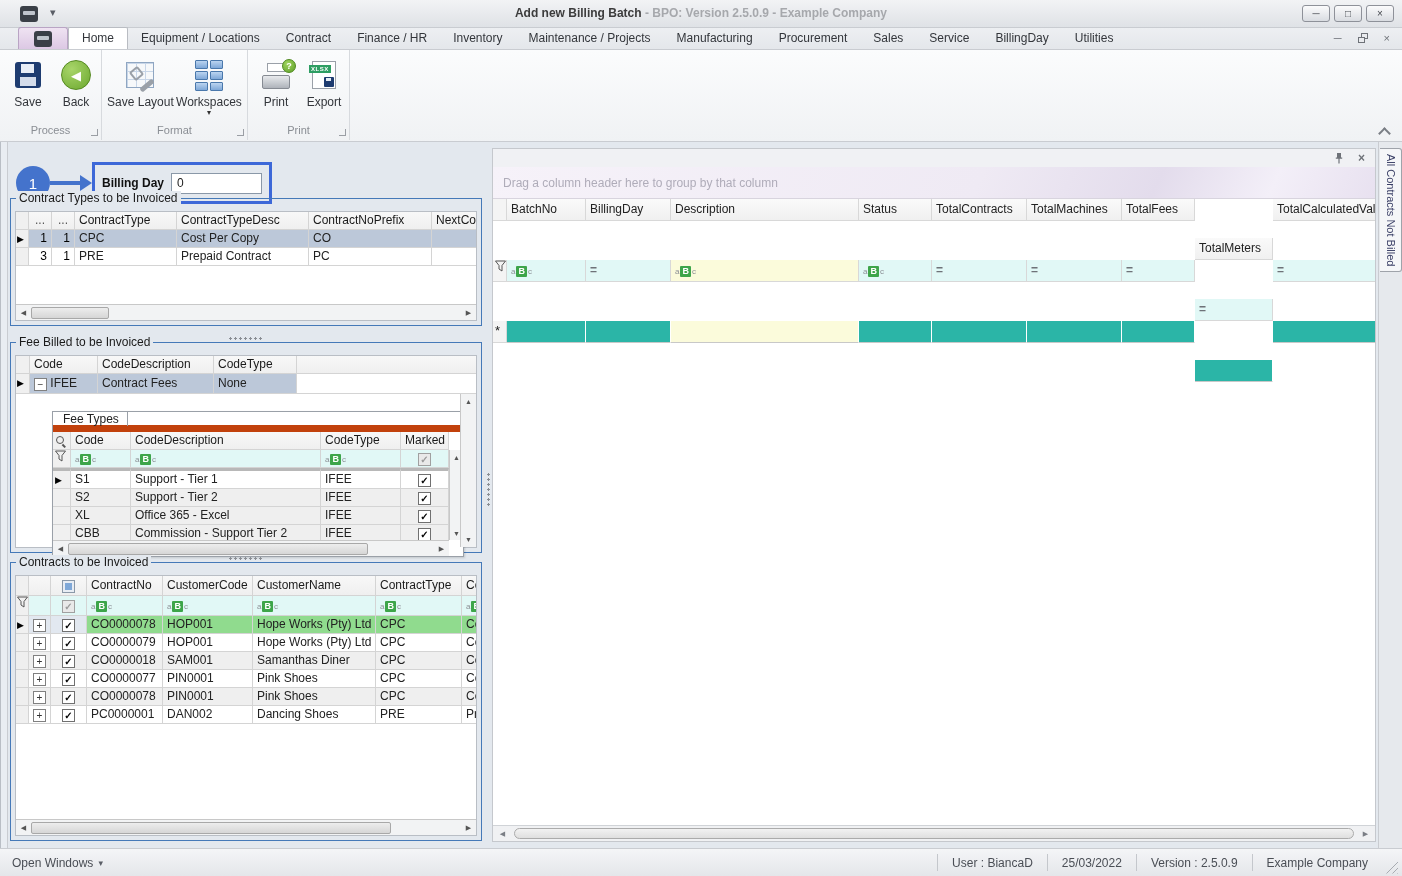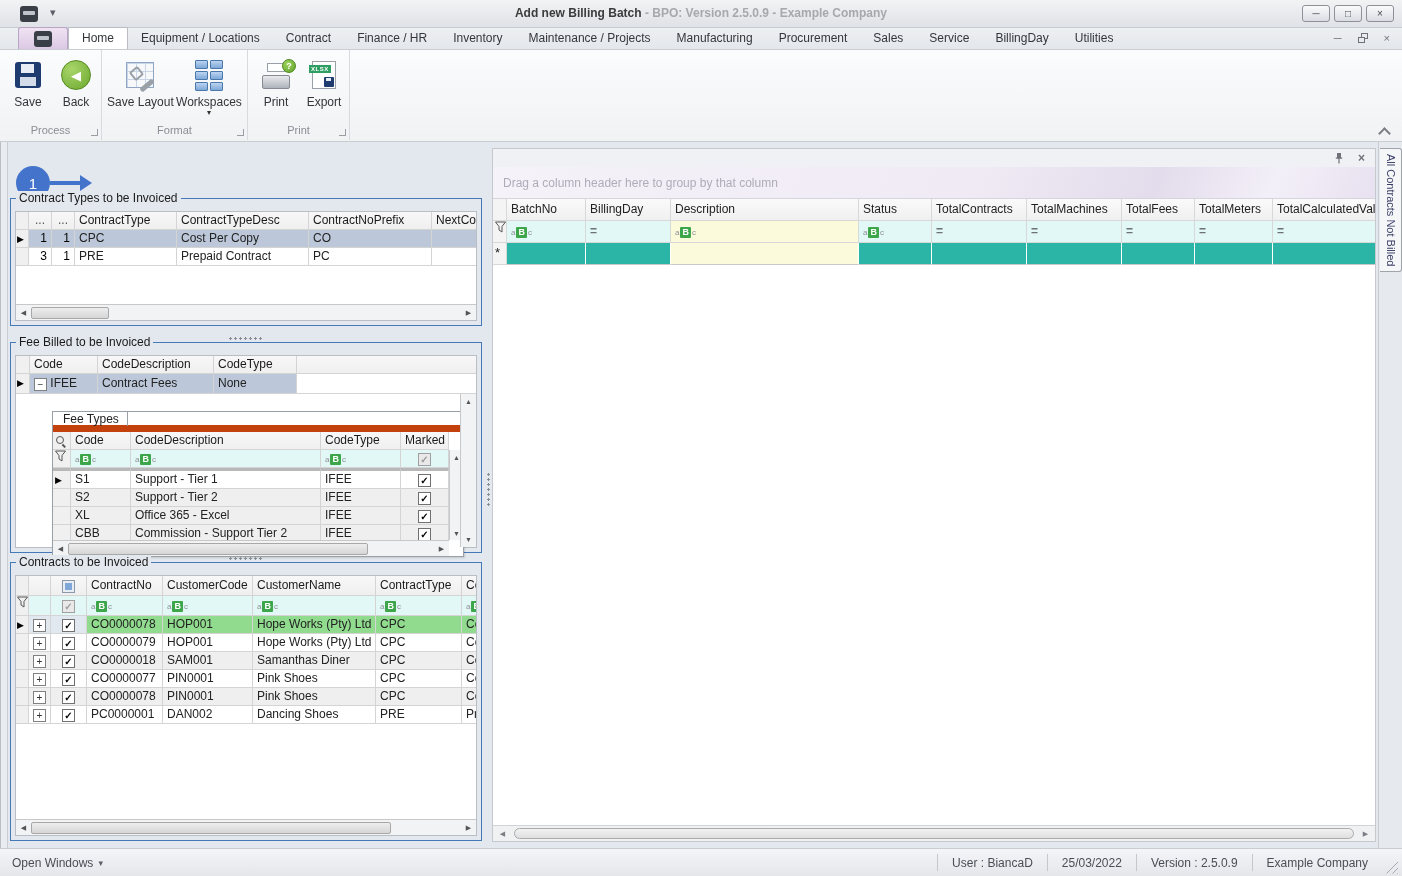--- a/index.html
+++ b/index.html
@@ -205,21 +205,21 @@
   .groupby { height:32px; display:flex; align-items:center; padding-left:10px; color:#AFACB9;
     background:linear-gradient(115deg,#F6F2F9 0%,#EFEAF4 55%,#E3DCEC 75%,#F3EFF8 88%,#E8E1F0 100%);
     border-bottom:1px solid #D8D4DE; }
   .bgrid-head, .bgrid-filter, .bgrid-new { display:flex; }
   .bgrid-head .cell { height:22px; line-height:21px; background:linear-gradient(#FAFAFA,#F0F0F0); border-color:#D8D8D8; }
   .bgrid-filter .cell { height:22px; line-height:21px; background:#E1F8F6; border-color:#D8D8D8; }
   .bgrid-new .cell { height:22px; background:#2BB5A7; border-color:#FFFFFF; border-bottom:1px solid #C8C8C8; }
   .bgrid-filter .cell.yellow, .bgrid-new .cell.yellow { background:#FBFBDB; }
   .b-ind { width:14px; padding:0 2px; background:#F4F4F4 !important; border-color:#D8D8D8 !important; }
   .bc0 { width:79px; } .bc1 { width:85px; } .bc2 { width:188px; } .bc3 { width:73px; }
-  .bc4 { width:95px; } .bc5 { width:95px; } .bc6 { width:73px; } .bc7 { width:78px; } .bc8 { flex:1; border-right:none; }
+  .bc4 { width:95px; } .bc5 { width:95px; } .bc6 { width:73px; } .bc7 { width:78px;margin-top:39px; } .bc8 { flex:1; border-right:none; }
   .bgrid-empty { flex:1; background:#fff; }
   .rp-hscroll { height:16px; background:#F0F1F3; border-top:1px solid #D0D3D7; display:flex; align-items:center; padding:0 2px; }
   .rp-hscroll .sbtn { color:#7A7E85; }
   .rp-thumb { flex:1; height:11px; background:linear-gradient(#F2F2F2,#DFDFDF); border:1px solid #ABABAB; border-radius:6px; margin:0 4px; }
   .newstar { font-size:13px; color:#222; line-height:20px; }
 
   
   .side-strip { position:absolute; left:1378px; top:0; width:24px; height:706px; background:#E6E9ED; border-left:1px solid #C9CCD1; }
   .side-tab { position:absolute; left:1px; top:6px; width:22px; height:124px; background:#F5F6F8;
     border:1px solid #9FA3AA; border-left:none; border-radius:0 3px 3px 0;
@@ -354,20 +354,27 @@
   </div>
 
   <div class="main">
     <div class="left-strip"></div>
 
     <div class="left-panel">
 
       <div class="co-circle">1</div>
       <div class="co-line"></div>
       <div class="co-head"></div>
+      <div class="bd-box">
+        <span class="bd-label">Billing Day</span>
+        <div class="bd-select">
+          <span class="val">0</span>
+          <span class="sc"></span>
+        </div>
+      </div>
 
       <div class="fset fs-ct">
         <div class="legend">Contract Types to be Invoiced</div>
         <div class="ctg">
           <div class="g-row g-head">
             <div class="cell ind h"></div>
             <div class="cell h c1">...</div>
             <div class="cell h c2">...</div>
             <div class="cell h c3">ContractType</div>
             <div class="cell h c4">ContractTypeDesc</div>

